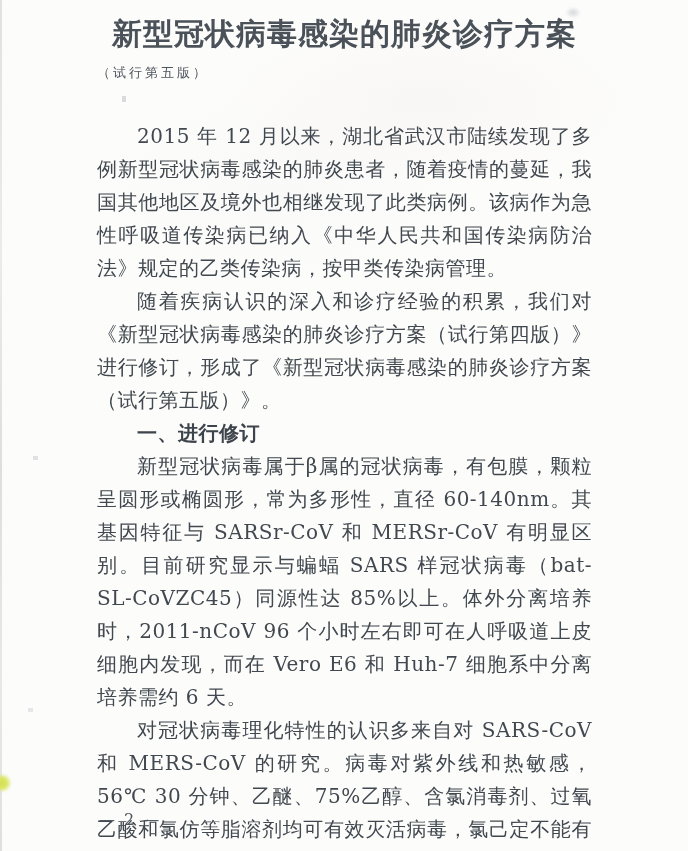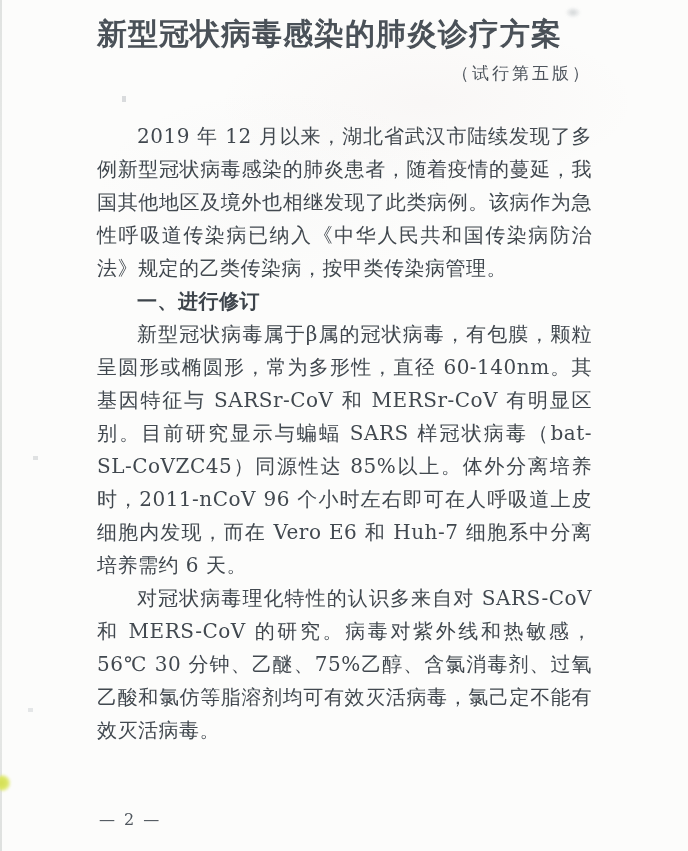--- a/index.html
+++ b/index.html
@@ -28,27 +28,27 @@
     position:absolute;left:565px;top:7px;width:16px;height:11px;
     background:radial-gradient(ellipse,#c6cacd 0%,transparent 70%);
     filter:blur(1px);opacity:.8;
   }
   .speck-1{position:absolute;left:122px;top:96px;width:4px;height:6px;background:#b8bcc0;opacity:.5;filter:blur(.5px);}
   .speck-2{position:absolute;left:33px;top:456px;width:5px;height:4px;background:#c4c8cb;opacity:.5;filter:blur(.6px);}
   .speck-3{position:absolute;left:28px;top:708px;width:5px;height:4px;background:#c9cdcf;opacity:.45;filter:blur(.6px);}
   
   .content{position:absolute;left:97px;top:14px;width:495px;}
   .doc-title{
-    margin:0;text-align:left;
+    margin:0;text-align:center;
     font-size:30px;font-weight:bold;letter-spacing:1px;
     color:#4a5158;line-height:40px;
   }
   .doc-subtitle{
-    margin:8px 0 0 0;text-align:right;
-    font-size:17px;font-weight:normal;letter-spacing:3px;
+    margin:8px 0 0 0;text-align:left;
+    font-size:13px;font-weight:normal;letter-spacing:3px;
     color:#4d545c;line-height:22px;
   }
   .doc-body{
     margin-top:36px;
     font-size:20px;line-height:33px;letter-spacing:.5px;
     color:#41484f;
     text-align:justify;text-justify:inter-character;
   }
   .doc-body p{margin:0;text-indent:2em;}
   .doc-body p.heading{font-weight:bold;color:#3d444b;}
@@ -66,21 +66,22 @@
   <div class="smudge-yellow"></div>
   <div class="smudge-top-right"></div>
   <div class="speck-1"></div>
   <div class="speck-2"></div>
   <div class="speck-3"></div>
 
   <div class="content">
     <h1 class="doc-title">新型冠状病毒感染的肺炎诊疗方案</h1>
     <h2 class="doc-subtitle">（试行第五版）</h2>
     <div class="doc-body">
-        <p class="para">2019 年 12 月以来，湖北省武汉市陆续发现了多例新型冠状病毒感染的肺炎患者，随着疫情的蔓延，我国其他地区及境外也相继发现了此类病例。该病作为急性呼吸道传染病已纳入《中华人民共和国传染病防治法》规定的乙类传染病，按甲类传染病管理。</p>
+        <p class="para">2015 年 12 月以来，湖北省武汉市陆续发现了多例新型冠状病毒感染的肺炎患者，随着疫情的蔓延，我国其他地区及境外也相继发现了此类病例。该病作为急性呼吸道传染病已纳入《中华人民共和国传染病防治法》规定的乙类传染病，按甲类传染病管理。</p>
+        <p class="para">随着疾病认识的深入和诊疗经验的积累，我们对《新型冠状病毒感染的肺炎诊疗方案（试行第四版）》进行修订，形成了《新型冠状病毒感染的肺炎诊疗方案（试行第五版）》。</p>
         <p class="heading">一、进行修订</p>
         <p class="para">新型冠状病毒属于β属的冠状病毒，有包膜，颗粒呈圆形或椭圆形，常为多形性，直径 60-140nm。其基因特征与 SARSr-CoV 和 MERSr-CoV 有明显区别。目前研究显示与蝙蝠 SARS 样冠状病毒（bat-SL-CoVZC45）同源性达 85%以上。体外分离培养时，2011-nCoV 96 个小时左右即可在人呼吸道上皮细胞内发现，而在 Vero E6 和 Huh-7 细胞系中分离培养需约 6 天。</p>
         <p class="para">对冠状病毒理化特性的认识多来自对 SARS-CoV 和 MERS-CoV 的研究。病毒对紫外线和热敏感，56℃ 30 分钟、乙醚、75%乙醇、含氯消毒剂、过氧乙酸和氯仿等脂溶剂均可有效灭活病毒，氯己定不能有效灭活病毒。</p>
       </div>
   </div>
 
   <div class="page-number">— 2 —</div>
 </div>
 
 </body></html>

